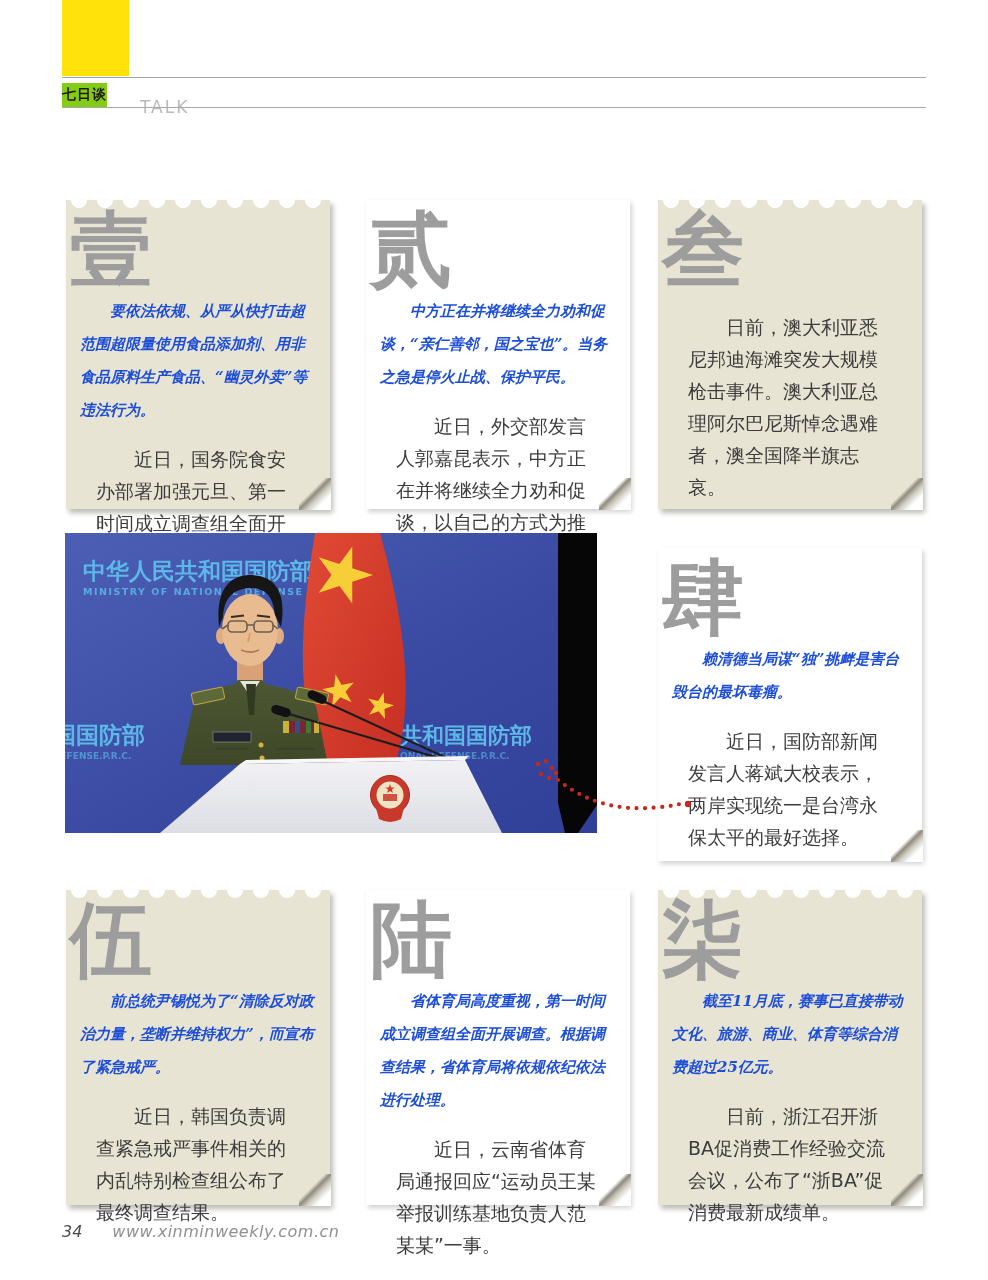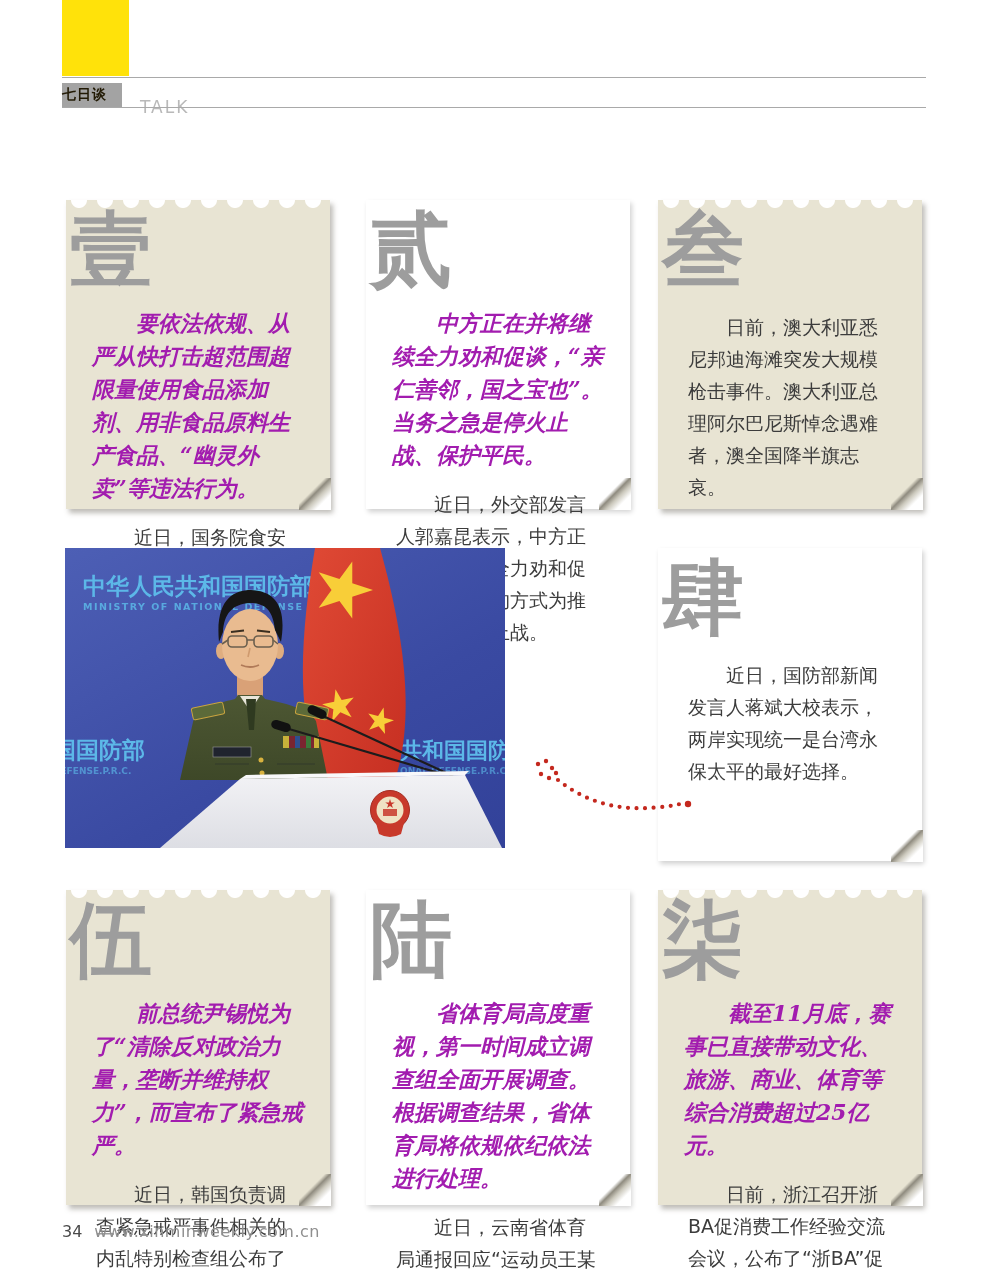--- a/index.html
+++ b/index.html
@@ -5,54 +5,54 @@
   html,body{margin:0;padding:0;}
   body{width:988px;height:1280px;position:relative;background:#ffffff;
        font-family:"DejaVu Sans","Liberation Sans",sans-serif;overflow:hidden;}
   .abs{position:absolute;}
 
   
   .yellow-block{left:62px;top:0;width:67px;height:76px;background:#ffe20a;}
   .rule{left:62px;width:864px;height:1px;background:#a9a9a9;}
   .rule.r1{top:77px;}
   .rule.r2{top:107px;}
-  .orange-box{left:62px;top:83px;width:60px;height:24px;background:#a3a3a3;
-      display:flex;align-items:center;justify-content:flex-start;
+  .orange-box{left:62px;top:83px;width:45px;height:24px;background:#84cc16;
+      display:flex;align-items:center;justify-content:center;
       font-size:14px;font-weight:bold;color:#221a05;letter-spacing:1px;}
   .talk-label{left:140px;top:95px;height:24px;display:flex;align-items:center;
       font-size:17px;color:#b9b9b9;letter-spacing:2px;}
 
   
   .card{position:absolute;width:264px;}
   .card-sheet{position:absolute;inset:0;box-shadow:3px 4px 5px rgba(70,64,48,.35);}
   .card.beige .card-sheet{background:#e8e4d3;}
   .card.white .card-sheet{background:#ffffff;box-shadow:2px 3px 5px rgba(0,0,0,.18);}
   .card.beige .card-sheet::before{content:"";position:absolute;top:0;left:0;right:0;height:11px;
       background-image:radial-gradient(circle at 13px 0px, #ffffff 7.5px, rgba(255,255,255,0) 8.5px);
       background-size:26px 11px;background-repeat:repeat-x;}
   .fold{position:absolute;right:-1px;bottom:-1px;width:32px;height:32px;
       background:linear-gradient(135deg, rgba(0,0,0,0) 40%, #8f8b7f 49%, #ccc9bd 60%, #ffffff 76%, #ffffff 100%);}
   .numeral{position:absolute;top:8px;left:4px;font-family:"DejaVu Serif","Liberation Serif",serif;
       font-weight:bold;font-size:82px;line-height:1;color:#9d9d9d;}
   .card-inner{position:absolute;inset:0;padding:95px 14px 0 14px;box-sizing:border-box;}
-  .quote{margin:12px;font-family:"DejaVu Serif","Liberation Serif",serif;font-style:italic;font-weight:bold;
-      color:#a21caf;font-size:22px;line-height:33px;text-indent:2em;}
+  .quote{margin:0;font-family:"DejaVu Serif","Liberation Serif",serif;font-style:italic;font-weight:bold;
+      color:#1d4ed8;font-size:15px;line-height:33px;text-indent:2em;}
   .news{margin:16px;font-family:"DejaVu Sans","Liberation Sans",sans-serif;
       color:#3c3c3c;font-size:19px;line-height:32px;text-indent:2em;}
 
   
-  .photo{left:65px;top:548px;width:440px;height:300px;overflow:hidden;}
+  .photo{left:65px;top:533px;width:532px;height:300px;overflow:hidden;}
 
   
   .connector{left:528px;top:752px;width:172px;height:64px;}
 
   
-  .footer{left:62px;top:1222px;display:flex;align-items:baseline;gap:12px;}
+  .footer{left:62px;top:1222px;display:flex;align-items:baseline;gap:21px;font-style:italic;}
   .page-num{font-size:16px;color:#4a4a4a;}
-  .site-url{font-size:16px;color:#8f8f8f;letter-spacing:.5px;}
+  .site-url{font-size:16px;color:#8f8f8f;letter-spacing:.5px;margin-left:9px;}
 </style>
 </head>
 <body>
 
 <div class="abs yellow-block"></div>
 <div class="abs rule r1"></div>
 <div class="abs orange-box">
   <span>七日谈</span>
 </div>
 <div class="abs talk-label">TALK</div>
@@ -179,20 +179,21 @@
 
     <polygon points="493,0 532,0 532,272 513,300 500,300 493,270" fill="#060606"></polygon>
   </svg>
 </div>
 
 <div class="card white" style="left:658px;top:548px;height:313px;">
   <div class="card-sheet"></div>
   <div class="fold"></div>
   <div class="numeral">肆</div>
   <div class="card-inner">
+      <p class="quote">赖清德当局谋“独”挑衅是害台毁台的最坏毒瘤。</p>
       <p class="news">近日，国防部新闻发言人蒋斌大校表示，两岸实现统一是台湾永保太平的最好选择。</p>
     </div>
 </div>
 
 <svg class="abs connector" viewBox="0 0 172 64" xmlns="http://www.w3.org/2000/svg">
   <g fill="#c4281e">
     <circle cx="10" cy="12" r="2.2"></circle>
       <circle cx="18" cy="9" r="2.2"></circle>
       <circle cx="24" cy="16" r="2.2"></circle>
     <circle cx="13" cy="22" r="2.2"></circle>

